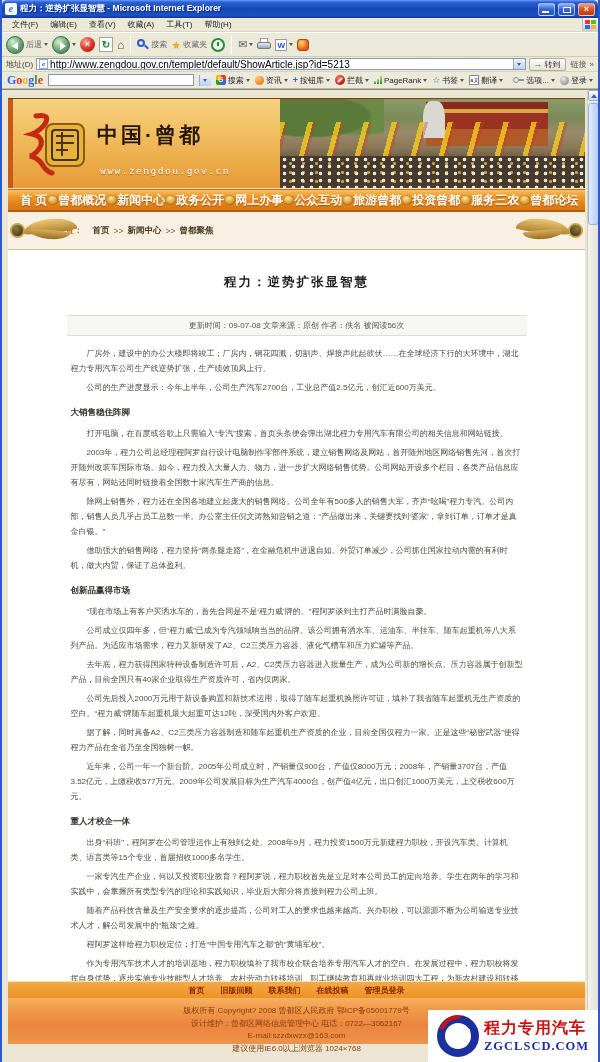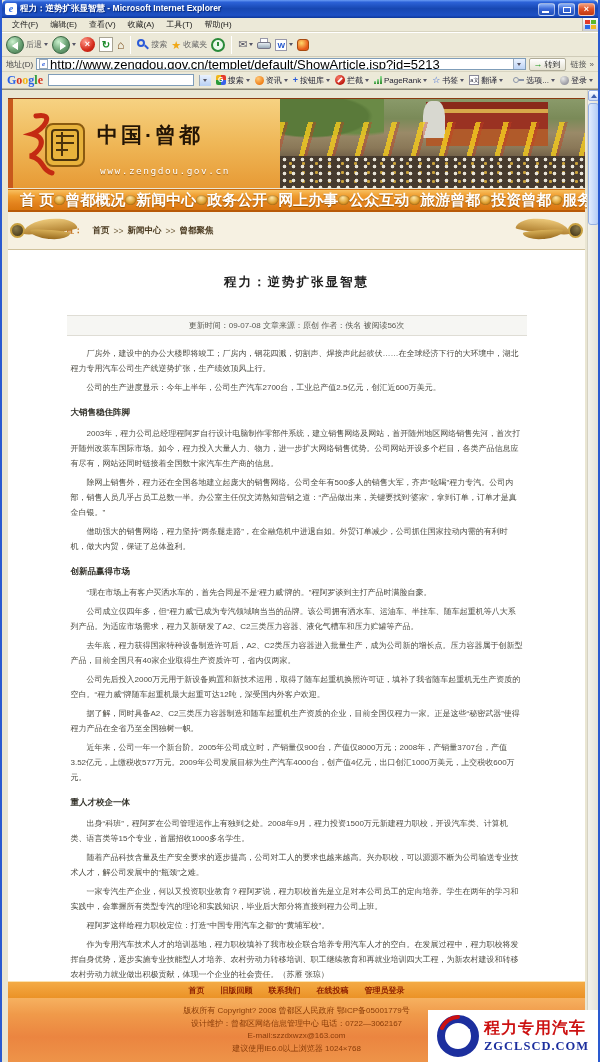--- a/index.html
+++ b/index.html
@@ -68,21 +68,21 @@
   .ic-msgr { width:12px; height:12px; border-radius:3px; border:1px solid #a84a10;
     background:radial-gradient(circle at 35% 30%,#ffd86a,#e85a1a 70%); }
 
   
   .addressbar { height:15px; background:#ece9d8; border-bottom:1px solid #d8d4c0; display:flex;
     align-items:center; gap:3px; padding:0 4px; font-size:8px; color:#444; }
   .addr-input { flex:1; height:12px; background:#fff; border:1px solid #7f9db9; display:flex;
     align-items:center; gap:2px; padding-left:2px; overflow:hidden; }
   .ie-page { width:9px; height:10px; background:#fff; border:1px solid #9ab; color:#2a5ad8; flex:none;
     font:italic bold 7px "Liberation Serif",serif; text-align:center; line-height:9px; }
-  .addr-url { font-size:13px; color:#000; white-space:nowrap; overflow:hidden; flex:1; }
+  .addr-url { font-size:10px; color:#000; white-space:nowrap; overflow:hidden; flex:1; }
   .addr-dd { width:12px; height:11px; flex:none; background:linear-gradient(#eaf2fe,#b8d0f4);
     border-left:1px solid #9ab; display:flex; align-items:center; justify-content:center; }
   .go-btn { display:flex; align-items:center; gap:2px; height:13px; padding:0 4px;
     background:linear-gradient(#fff,#e4e1d2); border:1px solid #b0ac98; border-radius:2px; color:#222; }
   .go-arrow { color:#1a9a1a; font-weight:bold; font-size:9px; line-height:10px; }
   .links-lbl { color:#555; margin-left:2px; white-space:nowrap; }
   .chev { color:#555; font-size:8px; }
 
   
   .googlebar { height:17px; background:#ece9d8; border-bottom:1px solid #bcb8a4; display:flex;
@@ -144,21 +144,21 @@
   .ph-flags { position:absolute; left:0; top:26%; width:100%; height:44%; opacity:.85;
     background:repeating-linear-gradient(105deg, rgba(244,202,30,.95) 0 5px, rgba(200,60,30,.45) 5px 8px, transparent 8px 27px); }
   .ph-crowd { position:absolute; bottom:0; left:0; width:100%; height:36%; background-color:#463a2e;
     background-image:radial-gradient(circle, #e8e4d8 0 1.4px, transparent 2.2px),
                      radial-gradient(circle, #caa23a 0 1.2px, transparent 2px);
     background-size:9px 7px, 13px 9px; background-position:0 0, 4px 3px; }
 
   .mainnav { height:23px; margin-top:1px; display:flex; align-items:center; justify-content:space-between;
     padding:0 12px; background:linear-gradient(180deg,#f8c060 0%,#ef9c2e 30%,#e2811c 70%,#d9770f 100%);
     border-top:1px solid #c86a10; border-bottom:2px solid #b85a08; }
-  .mainnav .ni { color:#fff; font-weight:bold; font-size:15px; text-shadow:0 1px 1px #9a5500; white-space:nowrap; }
+  .mainnav .ni { color:#fff; font-weight:bold; font-size:12px; text-shadow:0 1px 1px #9a5500; white-space:nowrap; }
   .orn { width:11px; height:10px; border-radius:60% 40% 55% 45%; transform:rotate(25deg); flex:none;
     background:radial-gradient(circle at 35% 30%,#ffe9a8,#e0a030 55%,#a86a14); box-shadow:inset 0 0 2px #7a4a08; }
 
   .crumbbar { height:38px; background:#f6f1e2; border-bottom:1px solid #d0c29c; position:relative;
     display:flex; align-items:center; padding-left:32px; font-size:8.5px; }
   .crumb-lbl { color:#c06a10; font-weight:bold; margin-right:10px; }
   .crumb-item { color:#4a3a20; font-weight:bold; }
   .crumb-sep { color:#7a6a4a; margin:0 4px; }
   .corn { position:absolute; top:5px; width:72px; height:27px; }
   .corn-l { left:2px; } .corn-r { right:2px; transform:scaleX(-1); }
@@ -174,21 +174,21 @@
   .art-meta { margin:24px auto 0; width:460px; height:21px; background:#f6f6f3;
     border-top:1px solid #dfddd5; border-bottom:1px solid #dfddd5; text-align:center; line-height:19px;
     font-size:8px; color:#5a5a52; }
   .art-body { width:452px; margin:10px auto 0; font-size:8px; color:#4e4d44; }
   .art-body .p { text-indent:2em; line-height:15px; margin-bottom:4px; }
   .art-body .h { font-weight:bold; font-size:8.5px; color:#33322a; margin:12px 0 7px; }
 
   .footnav { height:17px; display:flex; align-items:center; justify-content:center; gap:16px;
     background:linear-gradient(180deg,#f4ab45,#eb9226); border-top:1px solid #fbe3b0;
     font-size:8px; font-weight:bold; color:#8c1e00; }
-  .footer { height:65px; text-align:center; padding-top:7px; font-size:8px; color:#8a3c08; line-height:12.5px;
+  .footer { height:46px; text-align:center; padding-top:7px; font-size:8px; color:#8a3c08; line-height:12.5px;
     background:linear-gradient(180deg,#f6b160 0%,#f09a4a 25%,#eb8540 60%,#ee9449 100%); }
 
   .cl-logo { position:absolute; right:0; bottom:0; width:170px; height:52px; background:#fff; z-index:9;
     display:flex; align-items:center; padding-left:8px; gap:4px; }
   .cl-text .cn { color:#cc1111; font-weight:bold; font-size:16px; letter-spacing:1px; white-space:nowrap; }
   .cl-text .en { color:#1c2f9e; font-family:"Liberation Serif",serif; font-weight:bold; font-size:12.5px;
     letter-spacing:1px; white-space:nowrap; }
 </style>
 </head>
 <body>
@@ -415,34 +415,35 @@
           </span>
       </div>
 
       <div class="article">
         <div class="art-title">程力：逆势扩张显智慧</div>
         <div class="art-meta">更新时间：09-07-08 文章来源：原创 作者：佚名 被阅读56次</div>
         <div class="art-body">
           <div class="p">厂房外，建设中的办公大楼即将竣工；厂房内，钢花四溅，切割声、焊接声此起彼伏……在全球经济下行的大环境中，湖北程力专用汽车公司生产线逆势扩张，生产绩效顶风上行。</div>
           <div class="p">公司的生产进度显示：今年上半年，公司生产汽车2700台，工业总产值2.5亿元，创汇近600万美元。</div>
           <div class="h">大销售稳住阵脚</div>
+          <div class="p">打开电脑，在百度或谷歌上只需输入“专汽”搜索，首页头条便会弹出湖北程力专用汽车有限公司的相关信息和网站链接。</div>
           <div class="p">2003年，程力公司总经理程阿罗自行设计电脑制作零部件系统，建立销售网络及网站，首开随州地区网络销售先河，首次打开随州改装车国际市场。如今，程力投入大量人力、物力，进一步扩大网络销售优势。公司网站开设多个栏目，各类产品信息应有尽有，网站还同时链接着全国数十家汽车生产商的信息。</div>
           <div class="p">除网上销售外，程力还在全国各地建立起庞大的销售网络。公司全年有500多人的销售大军，齐声“吆喝”程力专汽。公司内部，销售人员几乎占员工总数一半。办公室主任倪文涛熟知营销之道：“产品做出来，关键要找到‘婆家’，拿到订单，订单才是真金白银。”</div>
           <div class="p">借助强大的销售网络，程力坚持“两条腿走路”，在金融危机中进退自如。外贸订单减少，公司抓住国家拉动内需的有利时机，做大内贸，保证了总体盈利。</div>
           <div class="h">创新品赢得市场</div>
           <div class="p">“现在市场上有客户买洒水车的，首先合同是不是‘程力威’牌的。”程阿罗谈到主打产品时满脸自豪。</div>
           <div class="p">公司成立仅四年多，但“程力威”已成为专汽领域响当当的品牌。该公司拥有洒水车、运油车、半挂车、随车起重机等八大系列产品。为适应市场需求，程力又新研发了A2、C2三类压力容器、液化气槽车和压力贮罐等产品。</div>
           <div class="p">去年底，程力获得国家特种设备制造许可后，A2、C2类压力容器进入批量生产，成为公司新的增长点。压力容器属于创新型产品，目前全国只有40家企业取得生产资质许可，省内仅两家。</div>
           <div class="p">公司先后投入2000万元用于新设备购置和新技术运用，取得了随车起重机换照许可证，填补了我省随车起重机无生产资质的空白。“程力威”牌随车起重机最大起重可达12吨，深受国内外客户欢迎。</div>
           <div class="p">据了解，同时具备A2、C2三类压力容器制造和随车起重机生产资质的企业，目前全国仅程力一家。正是这些“秘密武器”使得程力产品在全省乃至全国独树一帜。</div>
           <div class="p">近年来，公司一年一个新台阶。2005年公司成立时，产销量仅900台，产值仅8000万元；2008年，产销量3707台，产值3.52亿元，上缴税收577万元。2009年公司发展目标为生产汽车4000台，创产值4亿元，出口创汇1000万美元，上交税收600万元。</div>
           <div class="h">重人才校企一体</div>
           <div class="p">出身“科班”，程阿罗在公司管理运作上有独到之处。2008年9月，程力投资1500万元新建程力职校，开设汽车类、计算机类、语言类等15个专业，首届招收1000多名学生。</div>
+          <div class="p">一家专汽生产企业，何以又投资职业教育？程阿罗说，程力职校首先是立足对本公司员工的定向培养。学生在两年的学习和实践中，会掌握所有类型专汽的理论和实践知识，毕业后大部分将直接到程力公司上班。</div>
           <div class="p">随着产品科技含量及生产安全要求的逐步提高，公司对工人的要求也越来越高。兴办职校，可以源源不断为公司输送专业技术人才，解公司发展中的“瓶颈”之难。</div>
-          <div class="p">一家专汽生产企业，何以又投资职业教育？程阿罗说，程力职校首先是立足对本公司员工的定向培养。学生在两年的学习和实践中，会掌握所有类型专汽的理论和实践知识，毕业后大部分将直接到程力公司上班。</div>
           <div class="p">程阿罗这样给程力职校定位：打造“中国专用汽车之都”的“黄埔军校”。</div>
           <div class="p">作为专用汽车技术人才的培训基地，程力职校填补了我市校企联合培养专用汽车人才的空白。在发展过程中，程力职校将发挥自身优势，逐步实施专业技能型人才培养、农村劳动力转移培训、职工继续教育和再就业培训四大工程，为新农村建设和转移农村劳动力就业做出积极贡献，体现一个企业的社会责任。（苏雁 张琼）</div>
         </div>
       </div>
 
       <div class="footnav">
         <span>首页</span>
         <span>旧版回顾</span>
         <span>联系我们</span>
         <span>在线投稿</span>

